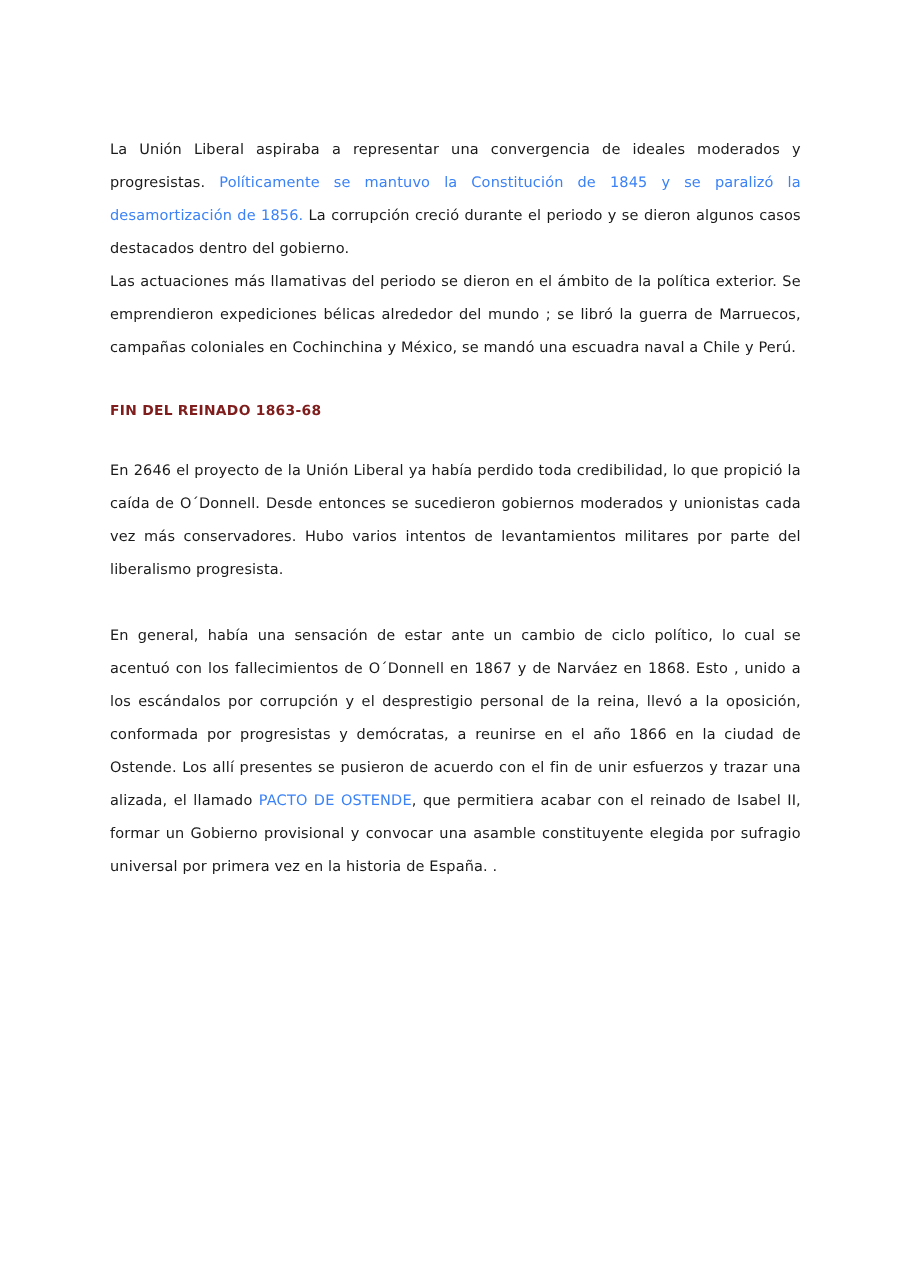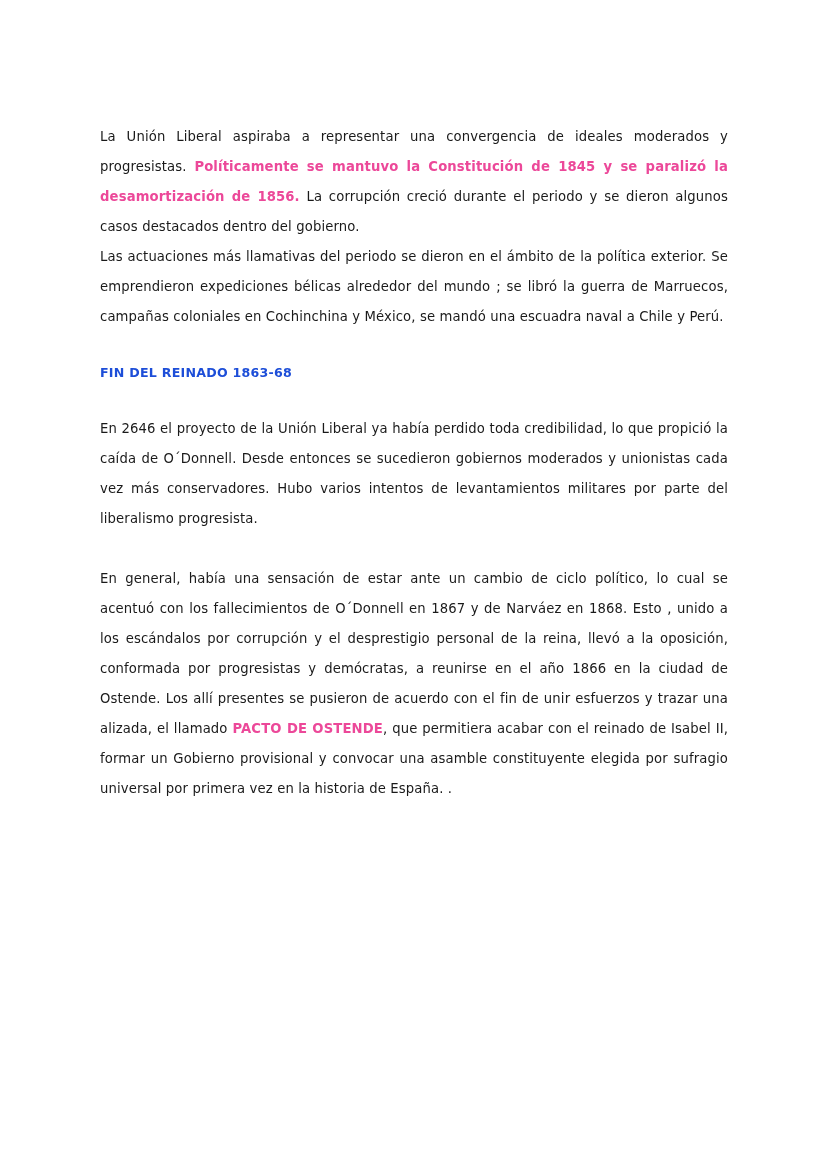--- a/index.html
+++ b/index.html
@@ -42,26 +42,26 @@
     margin: 0 0 0 0;
   }
   .gap-small { height: 0px; }
   .gap-med { height: 26px; }
   .gap-large { height: 30px; }
   .heading {
     font-size: 12.6px;
     font-weight: bold;
     line-height: 30px;
     letter-spacing: 0.02em;
-    color: #1d4ed8;
+    color: #7f1d1d;
     text-align: left;
   }
   strong {
-    font-weight: bold;
-    color: #ec4899;
+    font-weight: normal;
+    color: #3b82f6;
   }
 </style>
 </head>
 <body>
 
 <div class="page">
   <div class="content">
 
     <p class="block">
       <span>La Unión Liberal aspiraba a representar una convergencia de ideales moderados y progresistas. </span><strong>Políticamente se mantuvo la Constitución de 1845 y se paralizó la desamortización de 1856.</strong><span> La corrupción creció durante el periodo y se dieron algunos casos destacados dentro del gobierno.</span>

